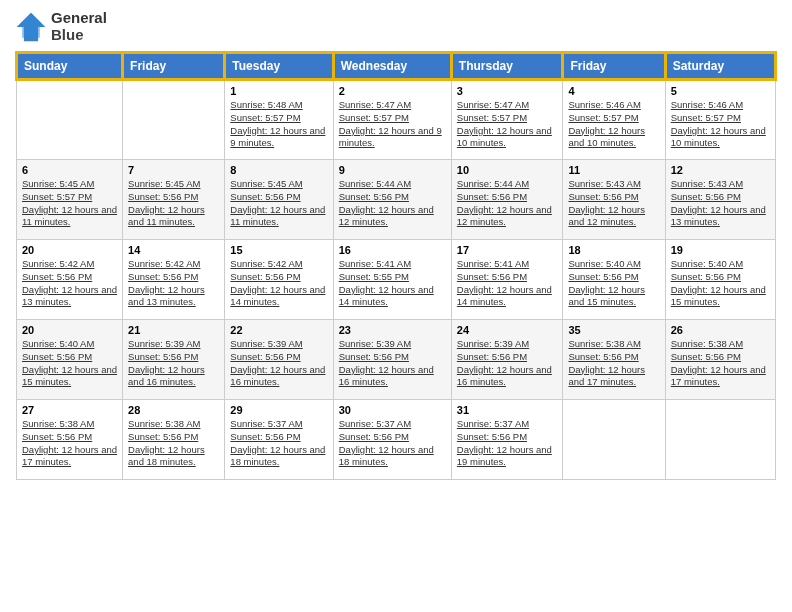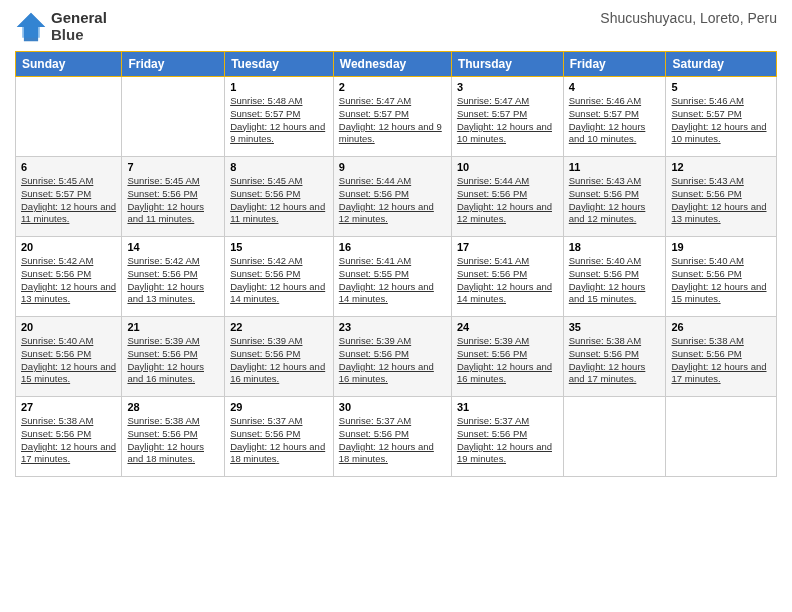--- a/index.html
+++ b/index.html
@@ -46,21 +46,21 @@
       border-collapse: collapse;
       font-size: 10px;
     }
     thead tr th {
       background-color: #3a78c9;
       color: white;
       padding: 5px 6px;
       text-align: left;
       font-size: 12px;
       font-weight: bold;
-      border: 1px solid #eab308;
+      border: 3px solid #eab308;
     }
     tbody tr td {
       vertical-align: top;
       padding: 4px 5px;
       border: 1px solid #ccc;
       min-height: 70px;
       height: 80px;
       background: #fff;
     }
     tbody tr:nth-child(even) td {
@@ -91,21 +91,20 @@
       <svg class="logo-icon" viewBox="0 0 36 36" xmlns="http://www.w3.org/2000/svg">
         <polygon points="18,2 34,18 26,18 26,34 10,34 10,18 2,18" fill="#1a6bbd" opacity="0.85"></polygon>
         <polygon points="18,2 34,18 28,18 28,30 8,30 8,18 2,18" fill="#2a88dd" opacity="0.5"></polygon>
       </svg>
       <div>
         <div style="font-size:15px;font-weight:bold;color:#333;line-height:1.1;">General</div>
         <div style="font-size:15px;font-weight:bold;color:#404040;line-height:1.1;">Blue</div>
       </div>
     </div>
     <div class="title-section">
-      <div class="location">Shucushuyacu, Loreto, Peru</div>
     </div>
   </div>
 
   <table>
     <thead>
       <tr>
       <th>Sunday</th>
           <th>Friday</th>
           <th>Tuesday</th>
           <th>Wednesday</th>

